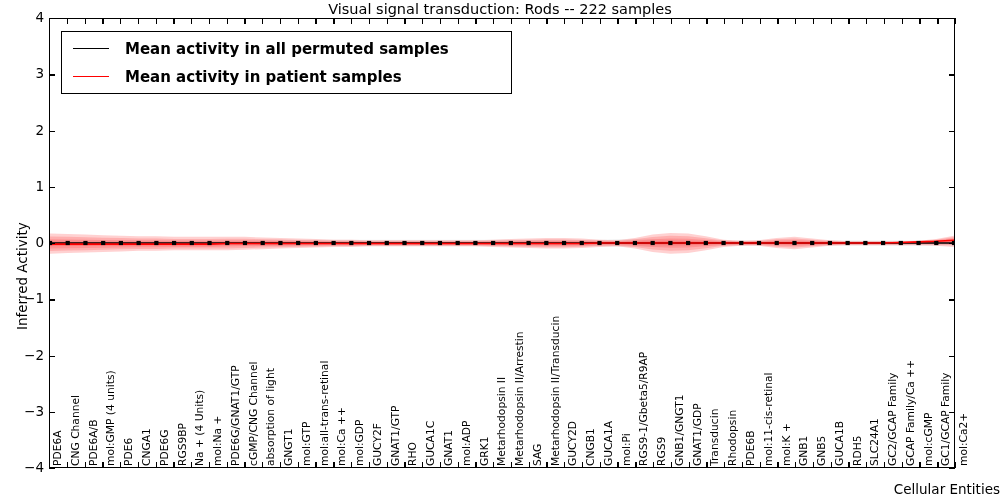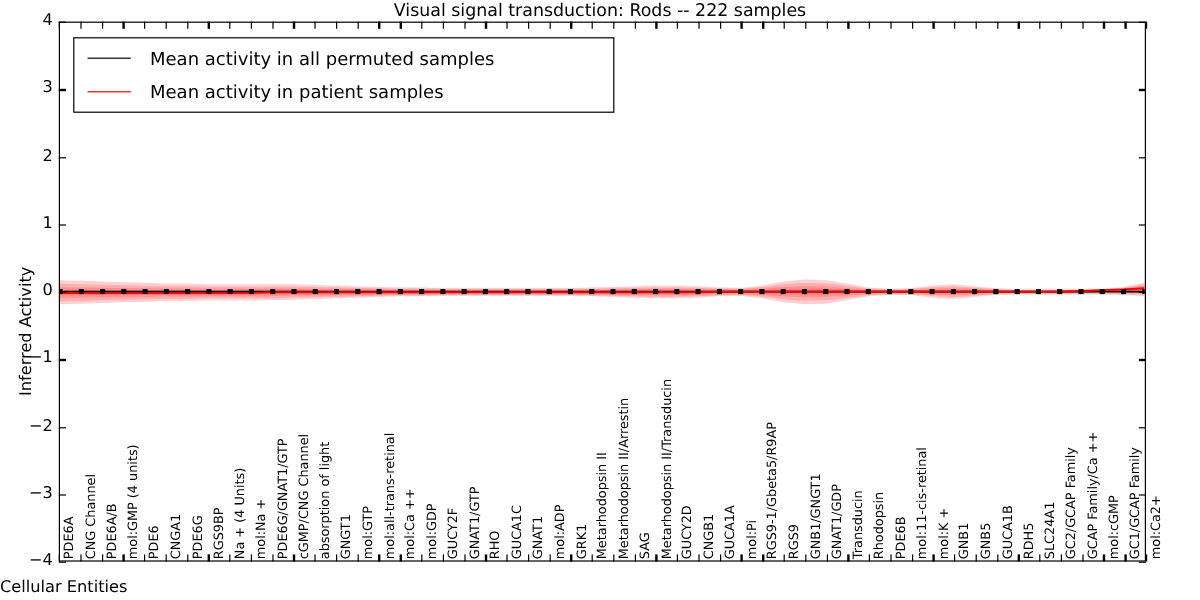--- a/index.html
+++ b/index.html
@@ -70,32 +70,33 @@
     font-size:10.7px;
     color:#000;
     white-space:nowrap;
     transform-origin:left top;
     transform:rotate(-90deg);
     line-height:1;
   }
   #xlabel{
     position:absolute;
     left:0;top:481px;width:1000px;
-    text-align:left;
+    text-align:right;
     font-size:13.5px;color:#000;
   }
 
   
   #legend{
     position:absolute;
     left:61px;top:31px;
     width:451px;height:63px;
     border:1.3px solid #000;
     background:#fff;
     box-sizing:border-box;
+    font-weight:bold;
   }
   .legend-row{
     position:absolute;
     left:0;height:27px;
     display:flex;align-items:center;
   }
   .legend-row.r0{top:3px;}
   .legend-row.r1{top:31px;justify-content:space-between;}
   .legend-swatch{
     display:inline-block;

